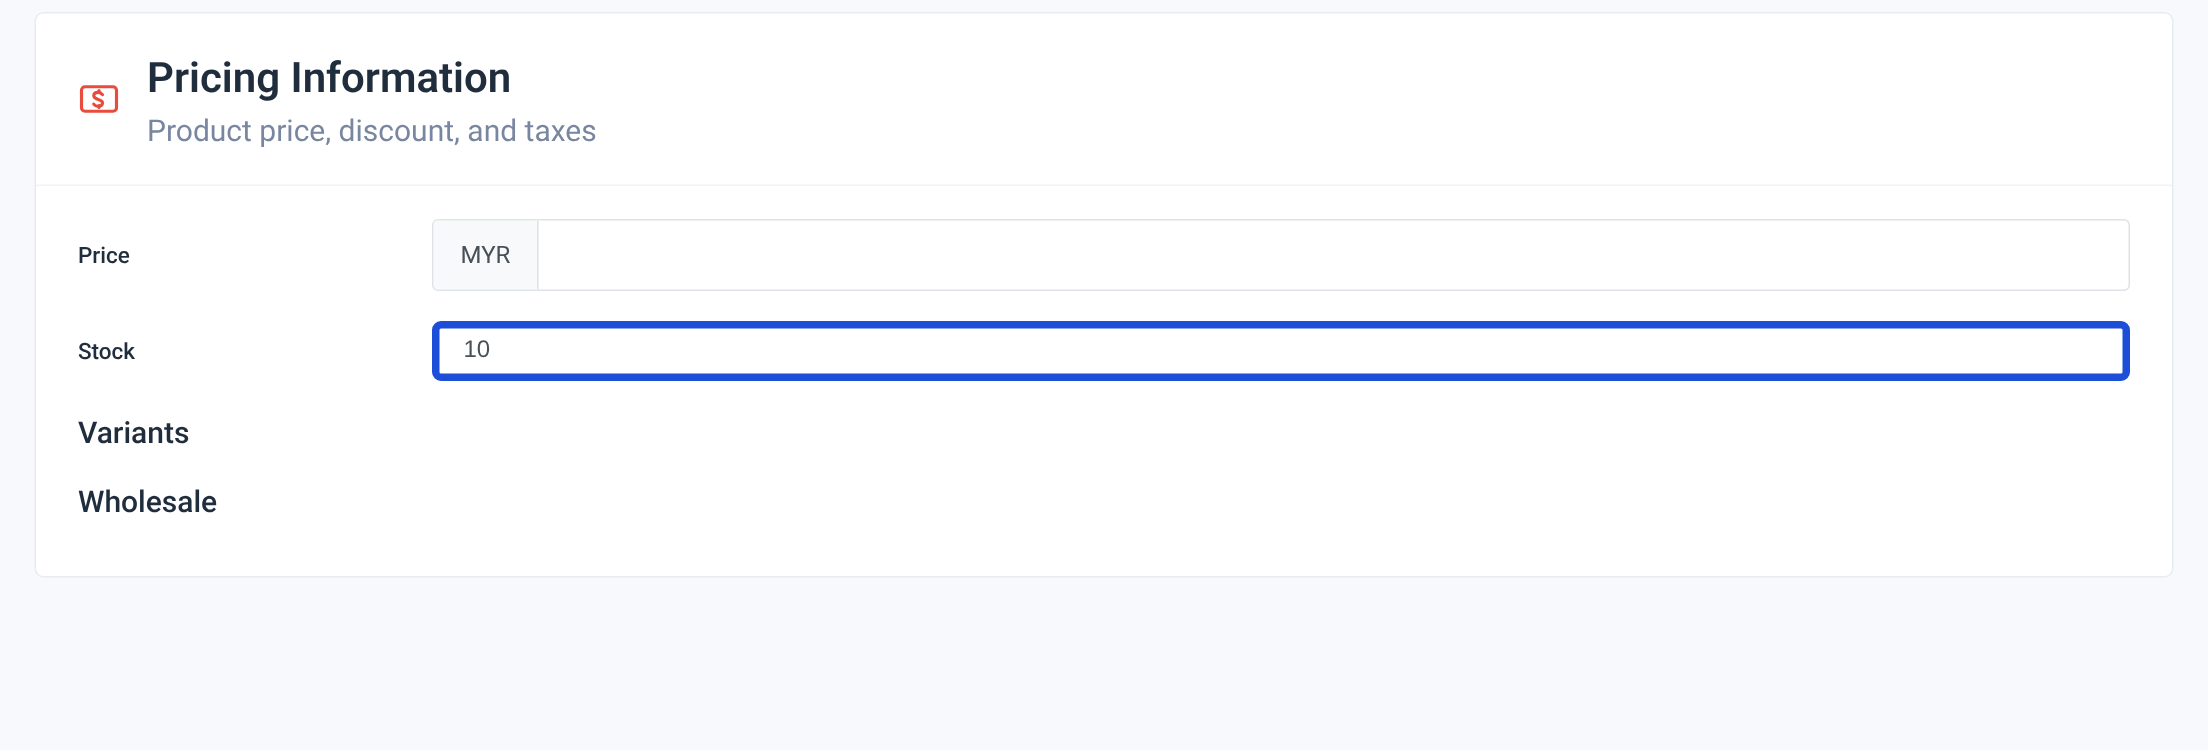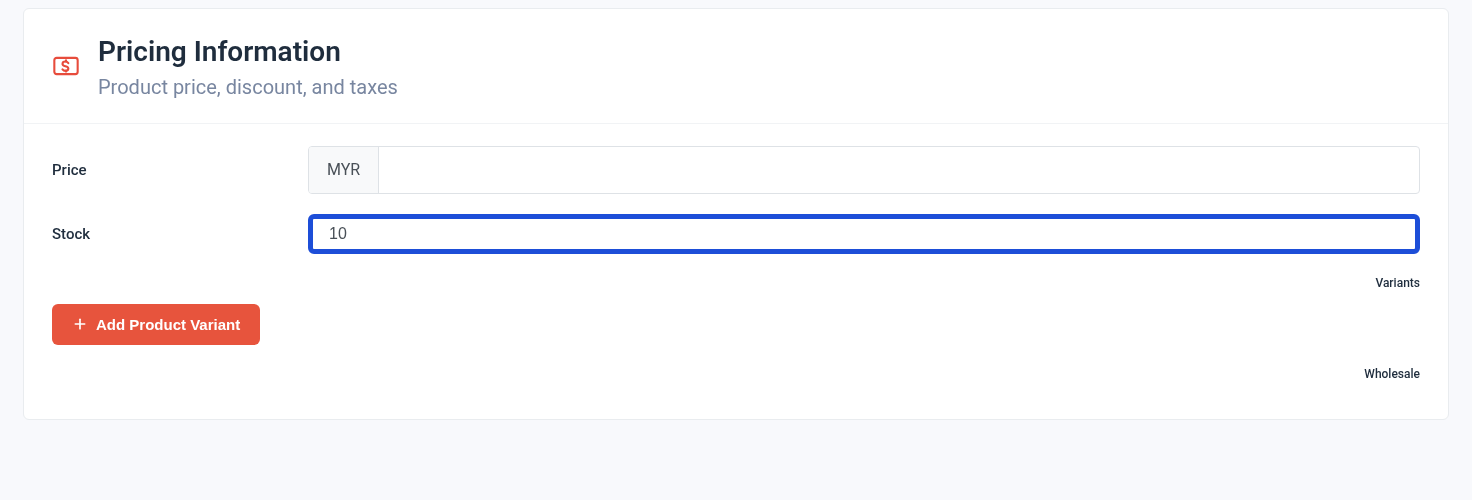--- a/index.html
+++ b/index.html
@@ -44,21 +44,20 @@
       color: #7886a0;
       margin-top: 4px;
     }
     .card-body {
       padding: 22px 28px 24px;
     }
     .form-row {
       display: flex;
       align-items: center;
       margin-bottom: 20px;
-      gap: 20px;
     }
     .form-label {
       width: 236px;
       font-size: 15px;
       font-weight: 500;
       color: #1f2d3d;
     }
     .input-group {
       display: flex;
       flex: 1;
@@ -89,26 +88,25 @@
       flex: 1;
       border: 5px solid #1d4ed8;
       border-radius: 6px;
       height: 40px;
       padding: 0 16px;
       font-size: 16px;
       color: #495057;
       outline: none;
     }
     .section-label {
-      font-size: 12px;
+      font-size: 20px;
       font-weight: 500;
       color: #1f2d3d;
       margin-top: 22px;
       margin-bottom: 14px;
-      text-align: right;
     }
     .btn-primary {
       display: inline-flex;
       align-items: center;
       background: #e7543d;
       color: #fff;
       border: none;
       border-radius: 6px;
       padding: 12px 20px;
       font-size: 15px;
@@ -146,24 +144,17 @@
         <div class="input-prefix">MYR</div>
       </div>
     </div>
 
     <div class="form-row">
       <div class="form-label">Stock</div>
       <input class="input-solo" type="text" value="10" style="">
     </div>
 
     <div class="section-label">Variants</div>
-    <button class="btn-primary">
-      <svg viewBox="0 0 24 24" fill="none" stroke="currentColor" stroke-width="2.5" stroke-linecap="round">
-          <line x1="12" y1="5" x2="12" y2="19"></line>
-          <line x1="5" y1="12" x2="19" y2="12"></line>
-        </svg>
-      <span>Add Product Variant</span>
-    </button>
 
     <div class="section-label">Wholesale</div>
 
   </div>
 </div>
 
 </body></html>

